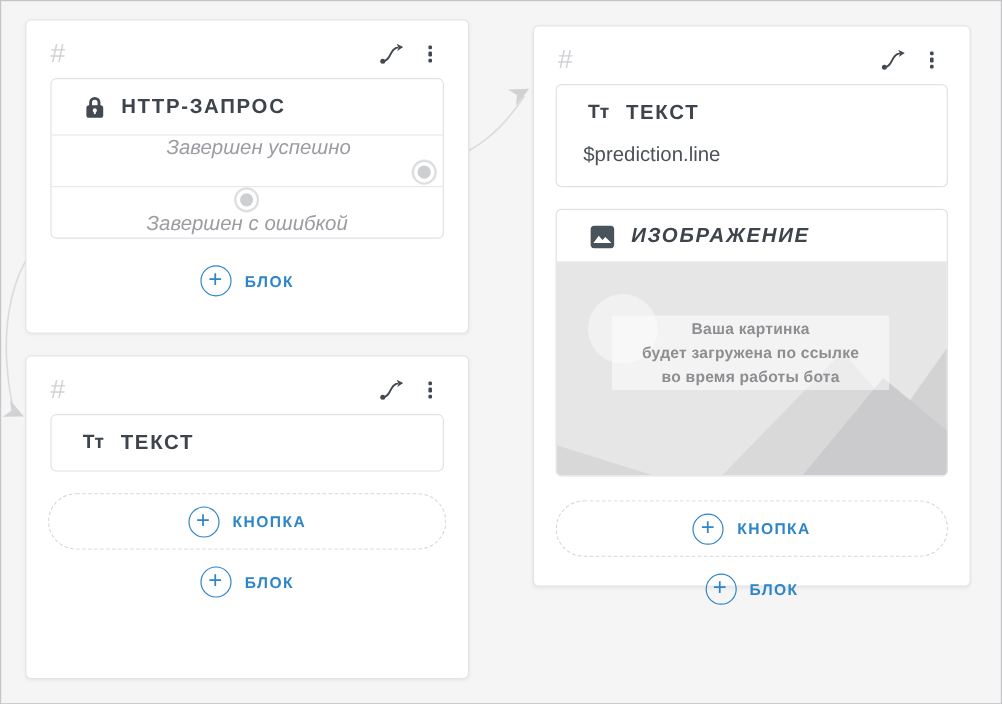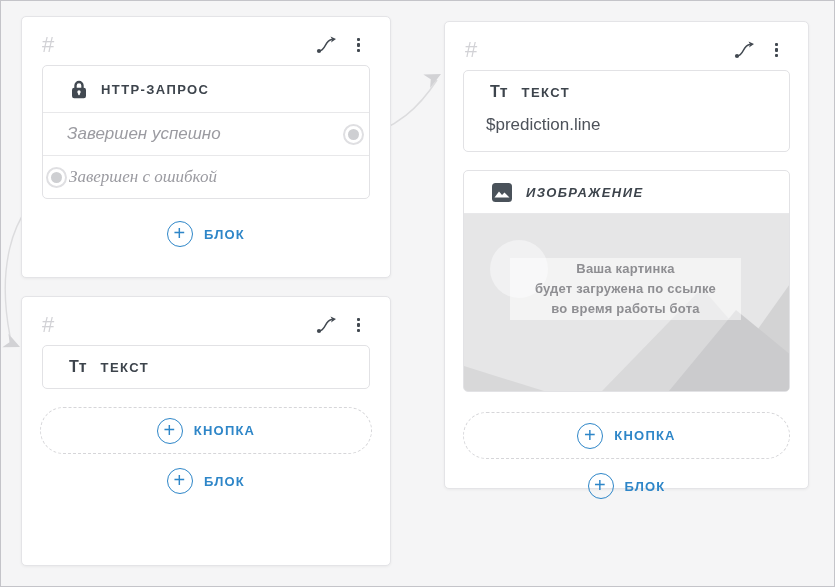--- a/index.html
+++ b/index.html
@@ -31,32 +31,33 @@
   .head-icons { display: flex; align-items: center; gap: 17px; }
   .kebab { display: flex; flex-direction: column; gap: 2.5px; cursor: pointer; padding: 2px; }
   .kebab i { width: 3.2px; height: 3.2px; background: #424951; border-radius: 1px; }
   .connector-svg { cursor: pointer; }
 
   .block {
     border: 1px solid #e2e2e5; border-radius: 5px;
     margin: 0 20px; background: #fff; overflow: hidden;
   }
   .block-head { display: flex; align-items: center; gap: 14px; padding: 13px 16px 13px 28px; }
-  .block-label { font-size: 13px; font-weight: bold; letter-spacing: 1.4px; color: #3d444c; }
+  .block-label { font-size: 17px; font-weight: bold; letter-spacing: 1.4px; color: #3d444c; }
   .tt-glyph { font-size: 16px; font-weight: bold; color: #3d444c; line-height: 1; }
 
   .block-text { padding: 2px 16px 16px 22px; font-size: 17px; color: #4d525a; }
 
   .outcome {
     display: flex; align-items: center; height: 43px;
     border-top: 1px solid #e8e8ea;
     font-style: italic; color: #9b9ba1; font-size: 17px;
     padding: 0 5px 0 24px;
-  }
-  .outcome.port-left { padding-left: 3px; font-family: Liberation Serif, serif; }
+    flex-direction: column;
+  }
+  .outcome.port-left { padding-left: 3px; }
   .port {
     width: 21px; height: 21px; flex: 0 0 auto;
     border: 2px solid #dfdfe2; border-radius: 50%; background: #fff;
     display: flex; align-items: center; justify-content: center; cursor: pointer;
   }
   .port::after { content: ""; width: 11px; height: 11px; border-radius: 50%; background: #cecfd2; }
   .port.right { margin-left: auto; }
   .outcome.port-left .outcome-label { margin-left: 2px; }
 
   .add-row { display: flex; justify-content: center; }

